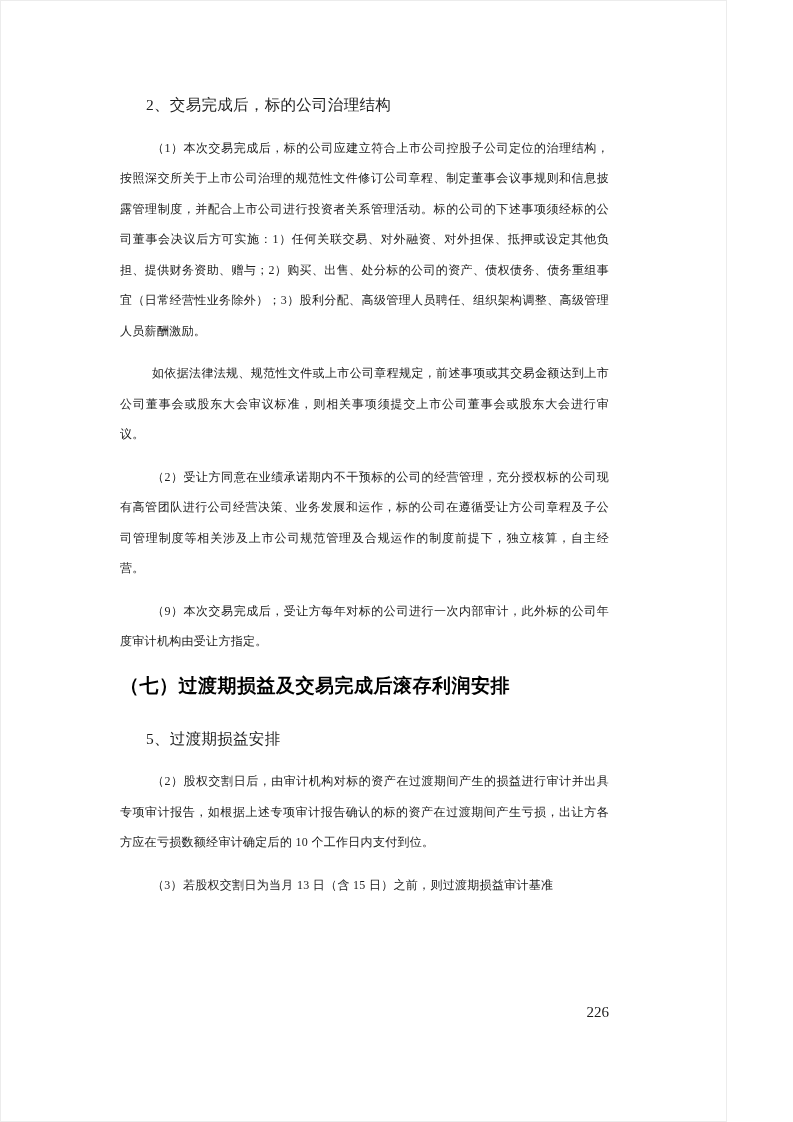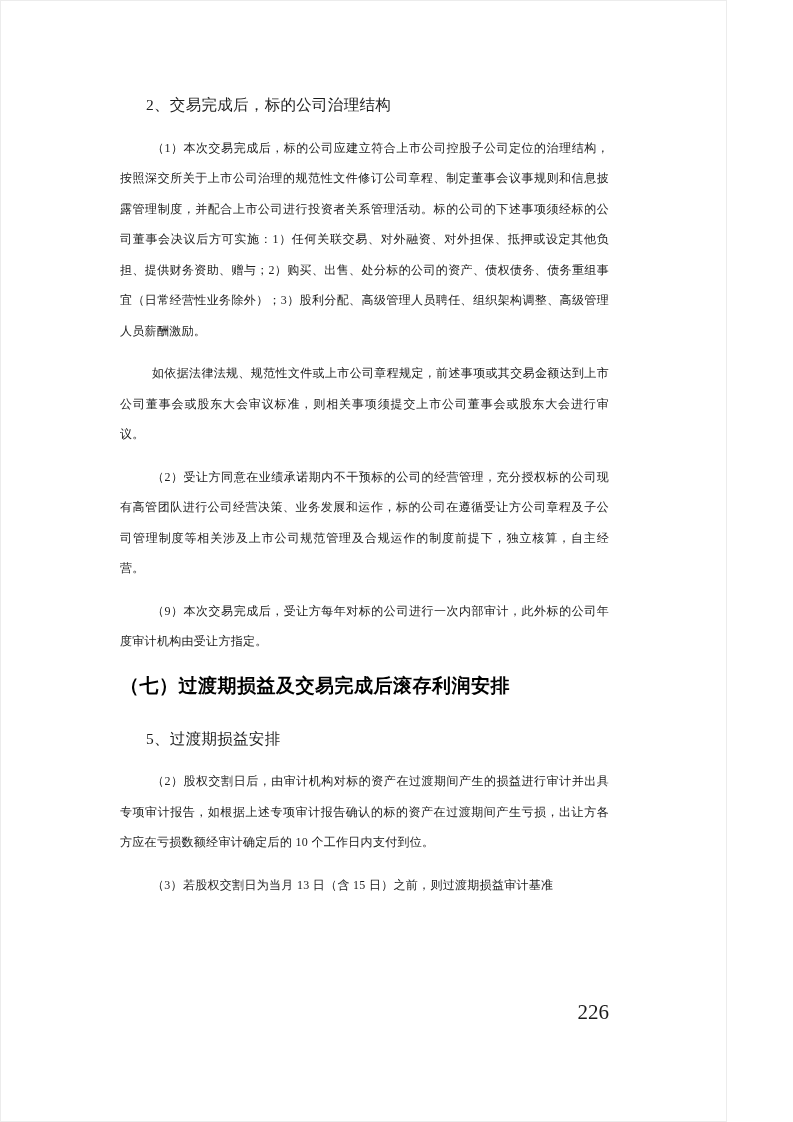--- a/index.html
+++ b/index.html
@@ -45,21 +45,21 @@
     font-size: 19px;
     line-height: 34px;
     margin: 8px 0 21px 0;
     letter-spacing: 0.5px;
     color: #000000;
   }
   .page-number {
     position: absolute;
     top: 1000px;
     right: 117px;
-    font-size: 21px;
+    font-size: 15px;
     line-height: 22px;
     color: #1b1b1b;
   }
 </style>
 </head>
 <body>
 
 <div class="page">
   <div class="content">
     <p class="subhead">2、交易完成后，标的公司治理结构</p>

